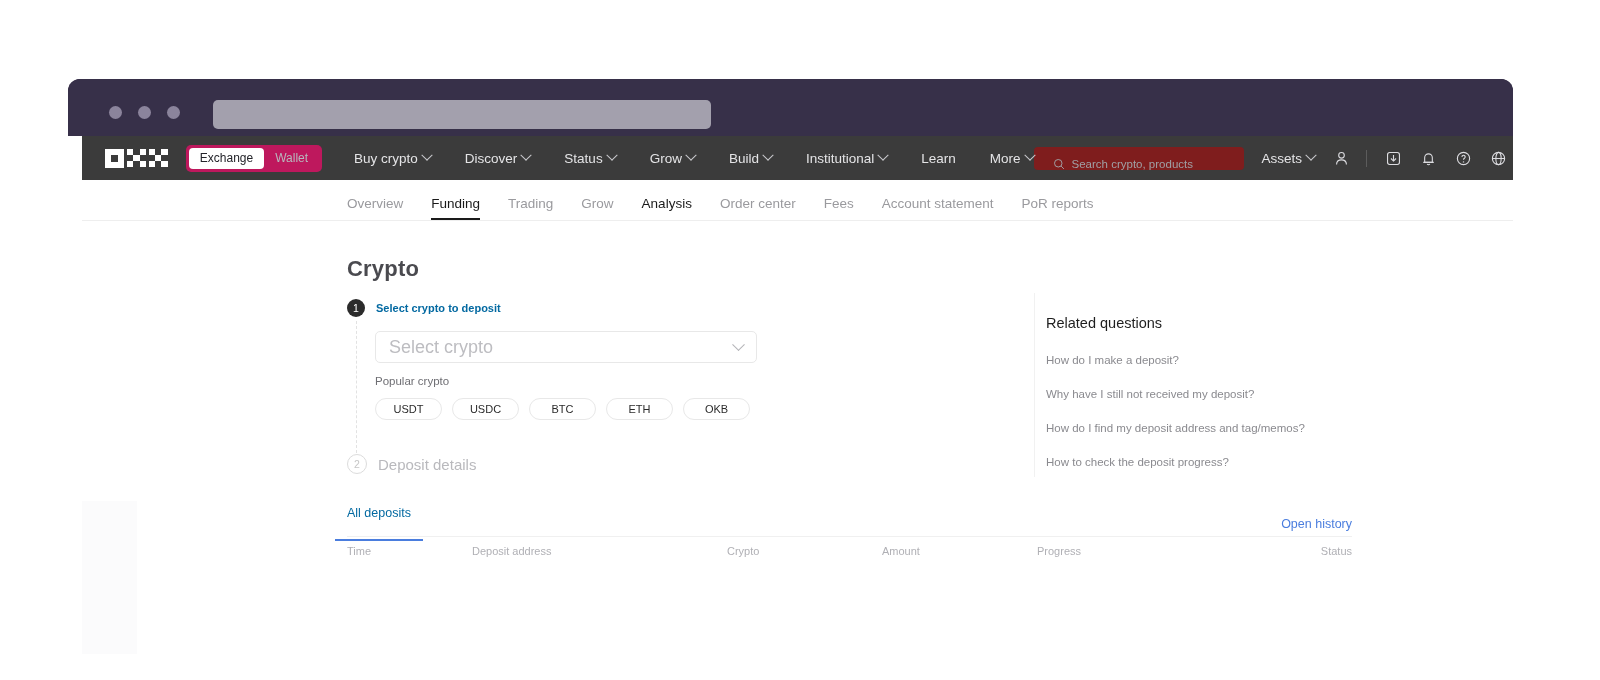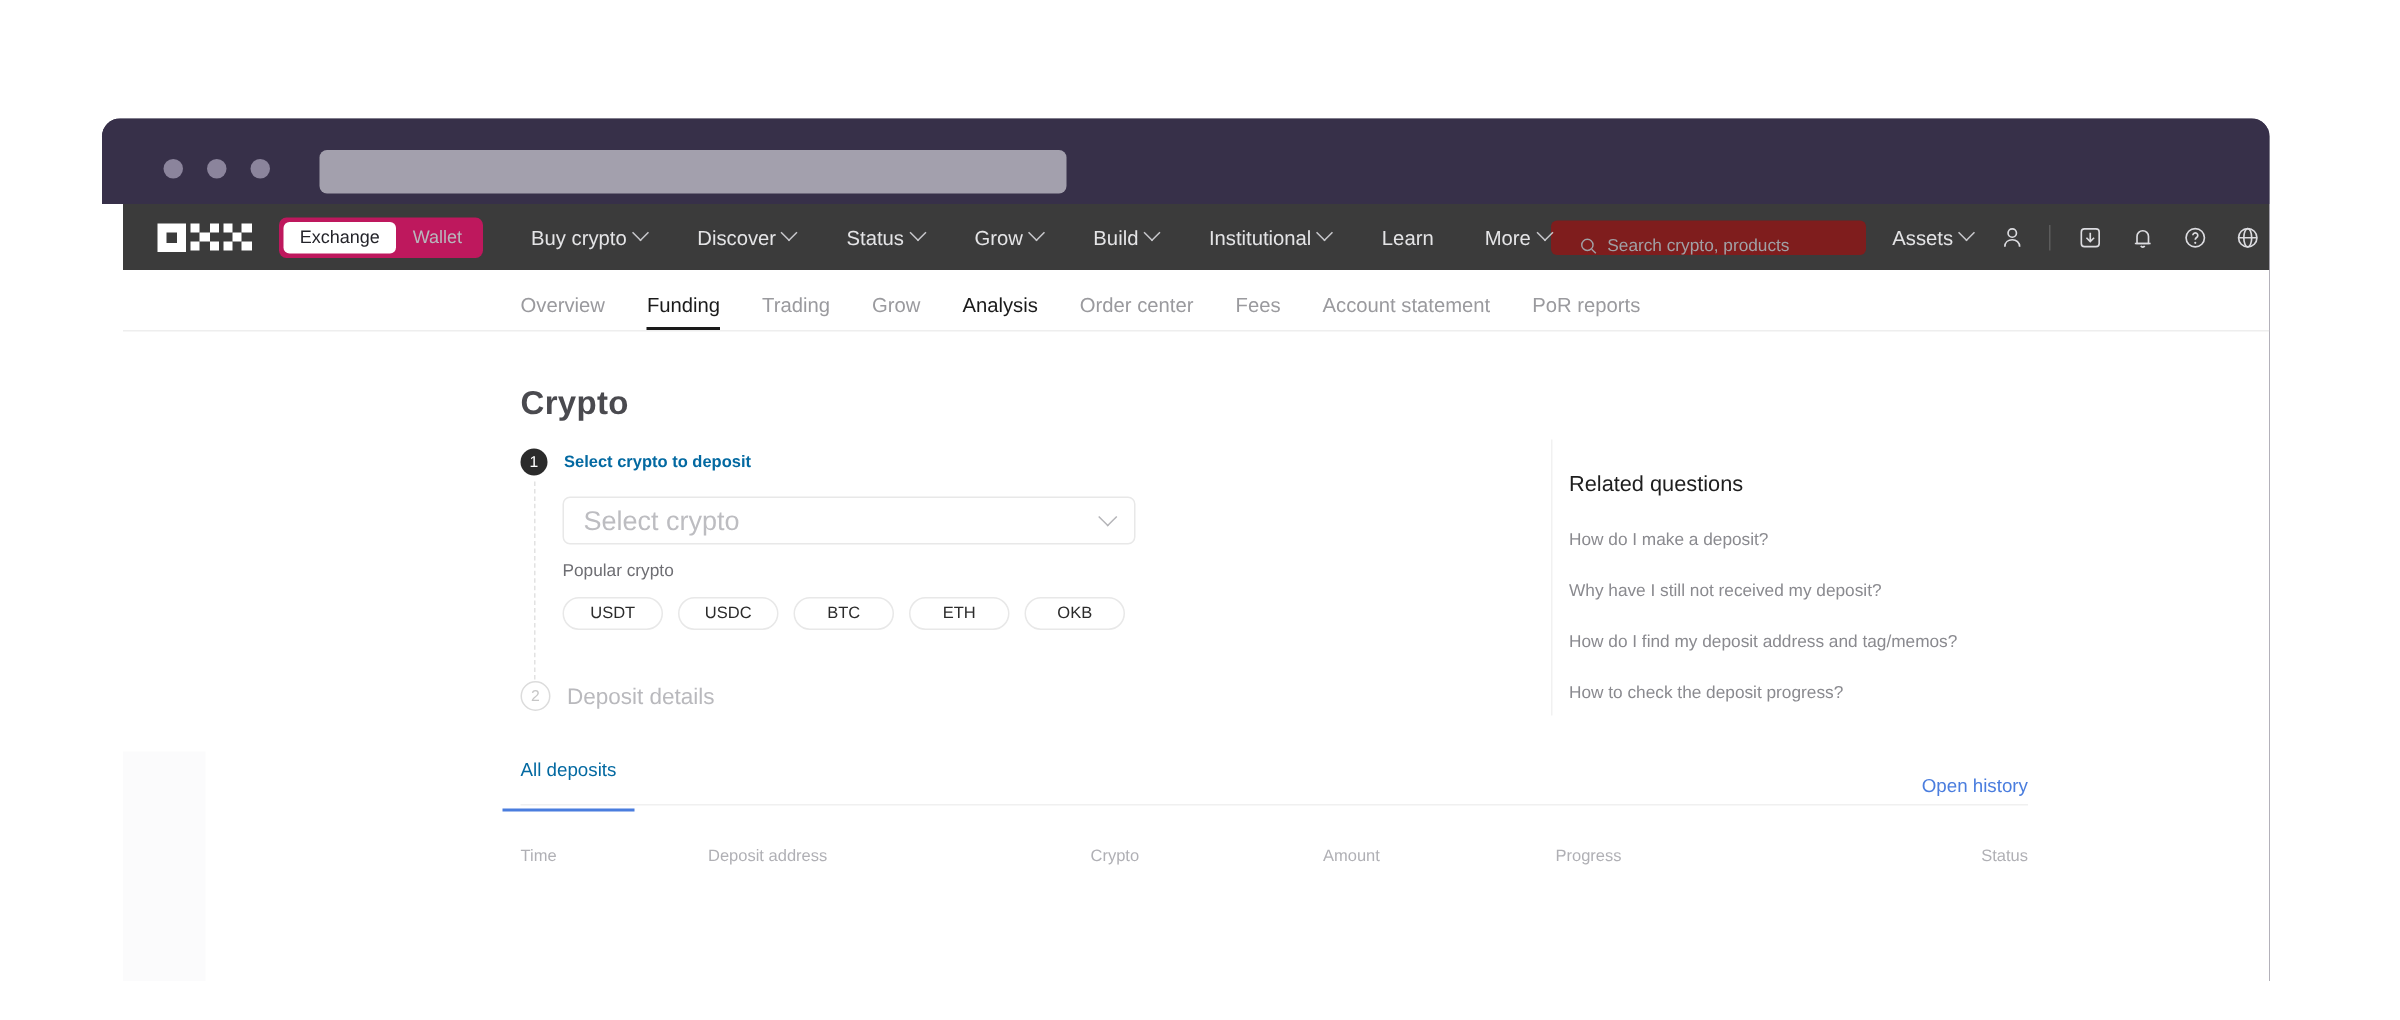--- a/index.html
+++ b/index.html
@@ -349,21 +349,21 @@
     color: #4a7dde;
   }
   #tab-underline-track {
     position: absolute;
     left: 265px; top: 315px;
     width: 1005px; height: 1px;
     background: #f0f0f0;
   }
   #table-head {
     position: absolute;
-    left: 265px; top: 344px;
+    left: 265px; top: 324px;
     width: 1005px;
     display: flex;
     font-size: 11px;
     color: #b0b0b5;
   }
   #table-head .col { white-space: nowrap; }
   .col-time     { width: 125px; }
   .col-address  { width: 255px; }
   .col-crypto   { width: 155px; }
   .col-amount   { width: 155px; }

